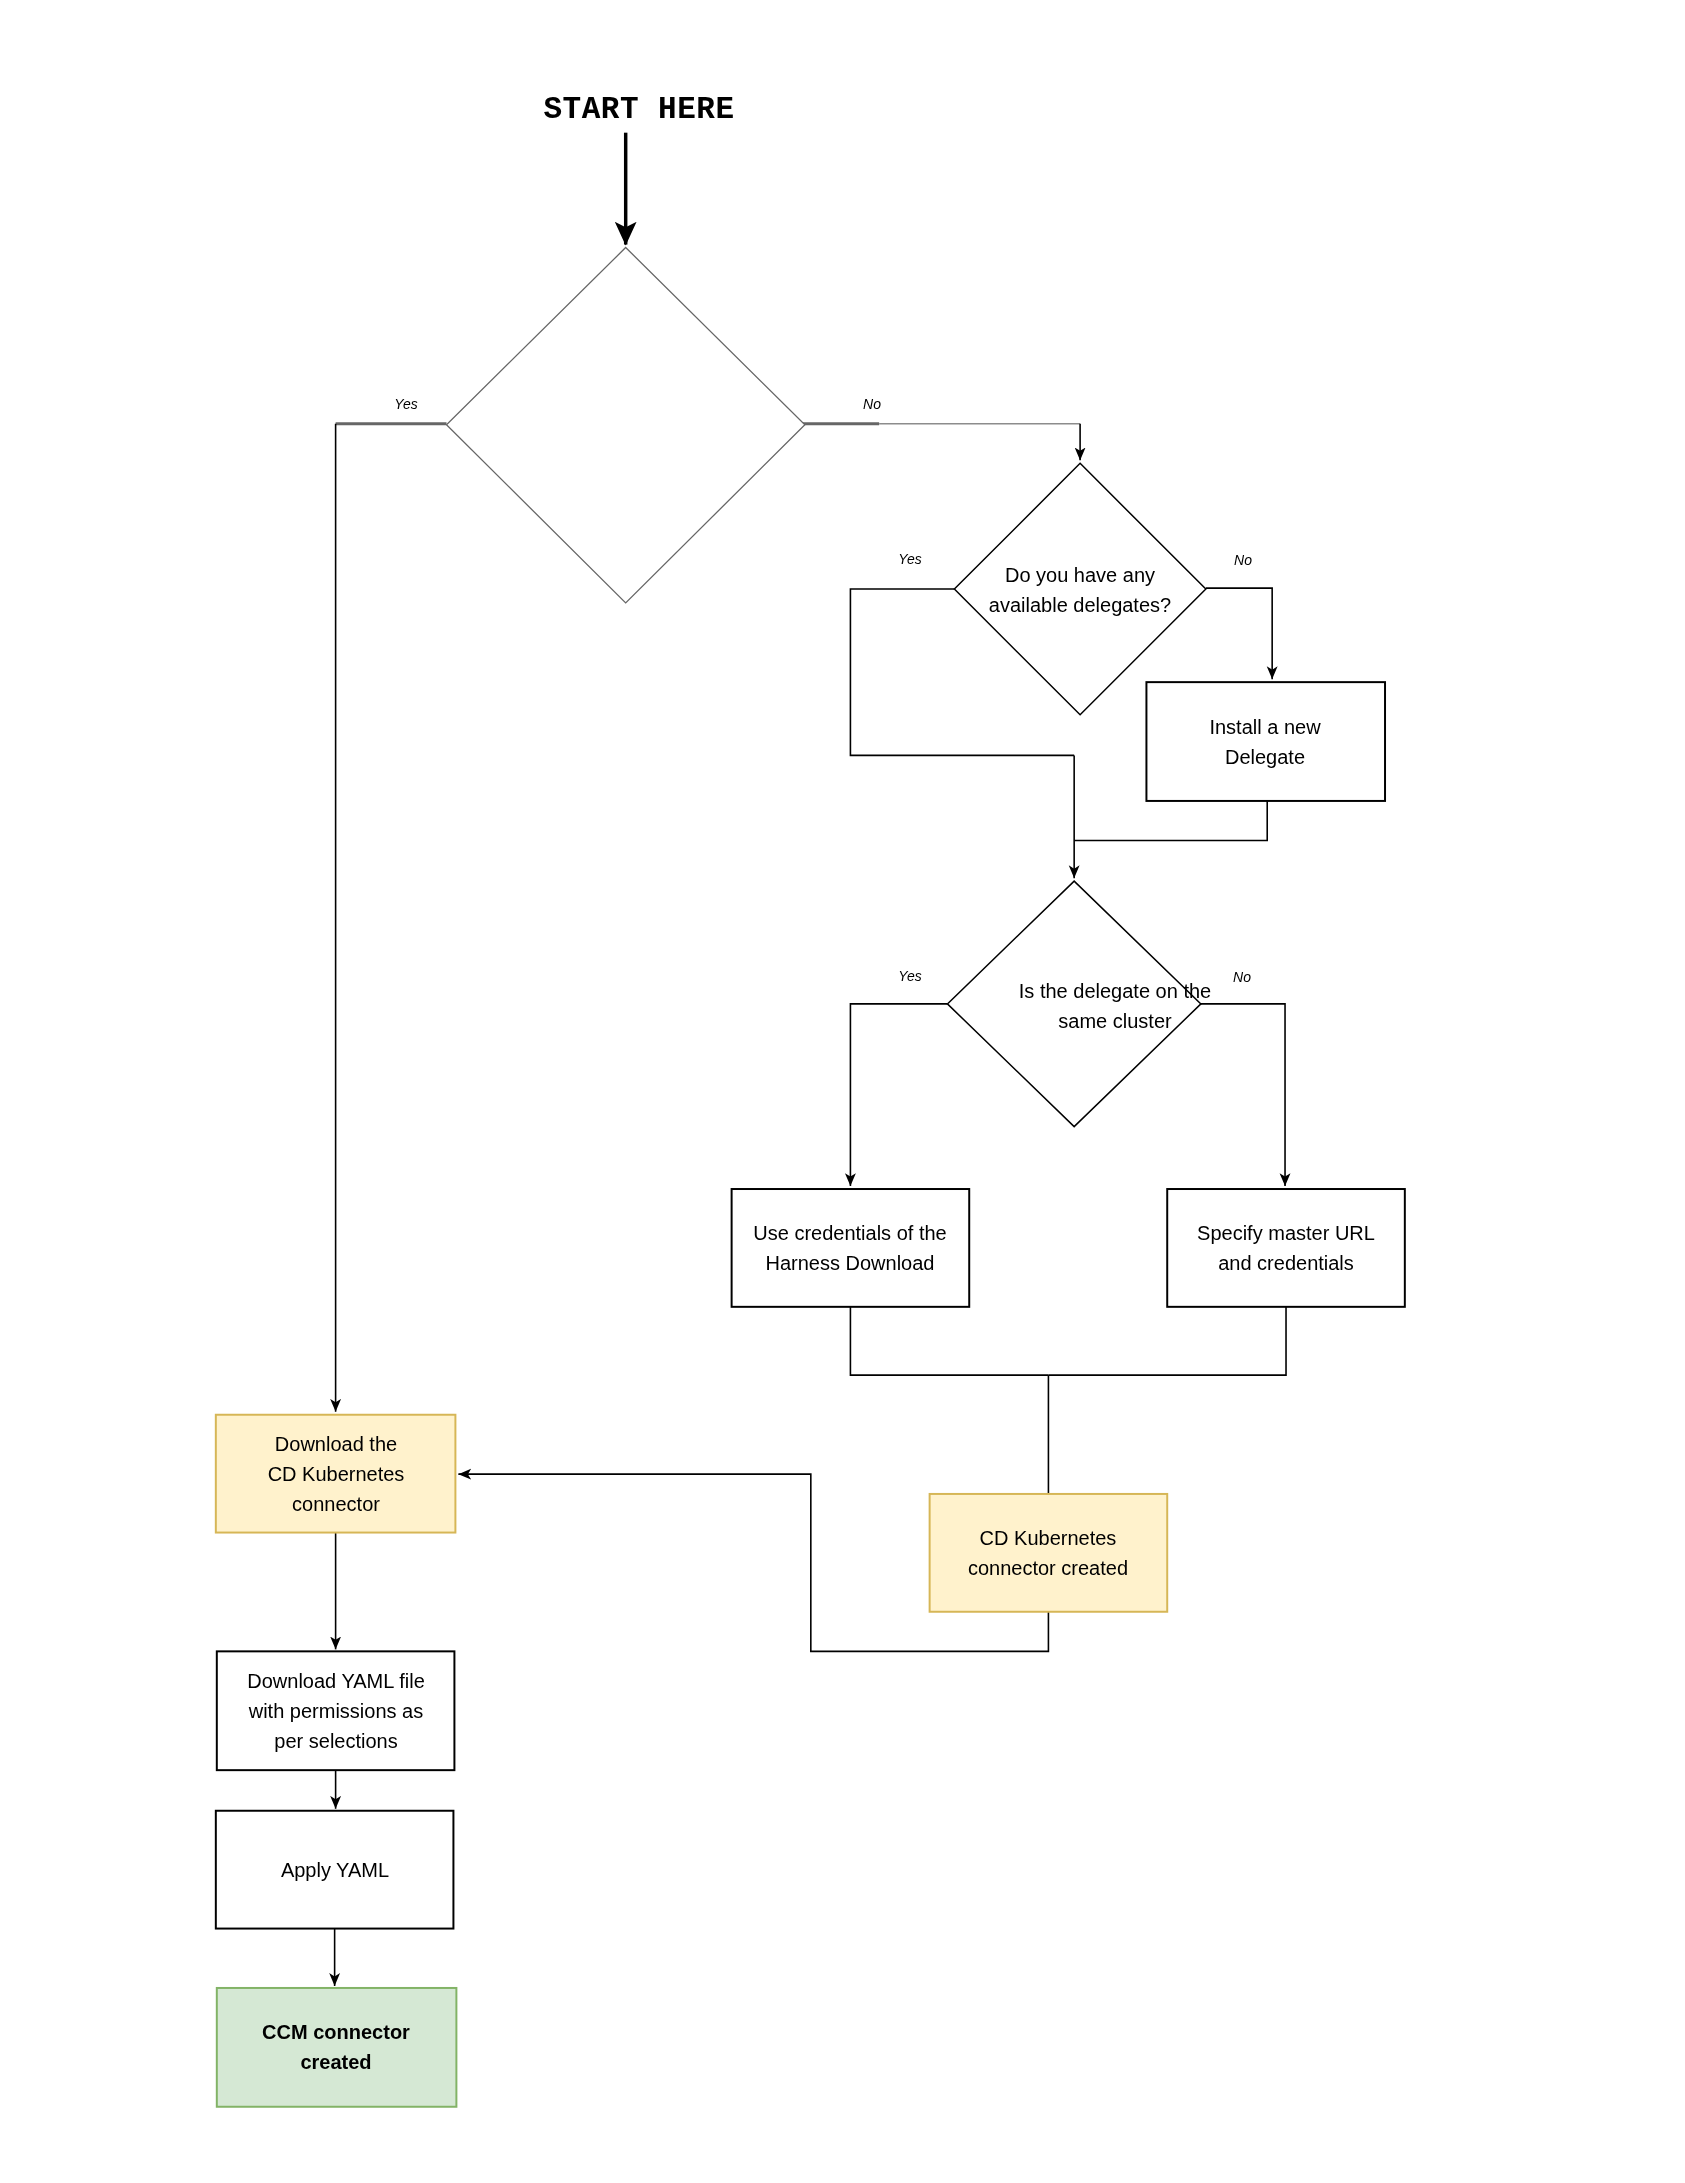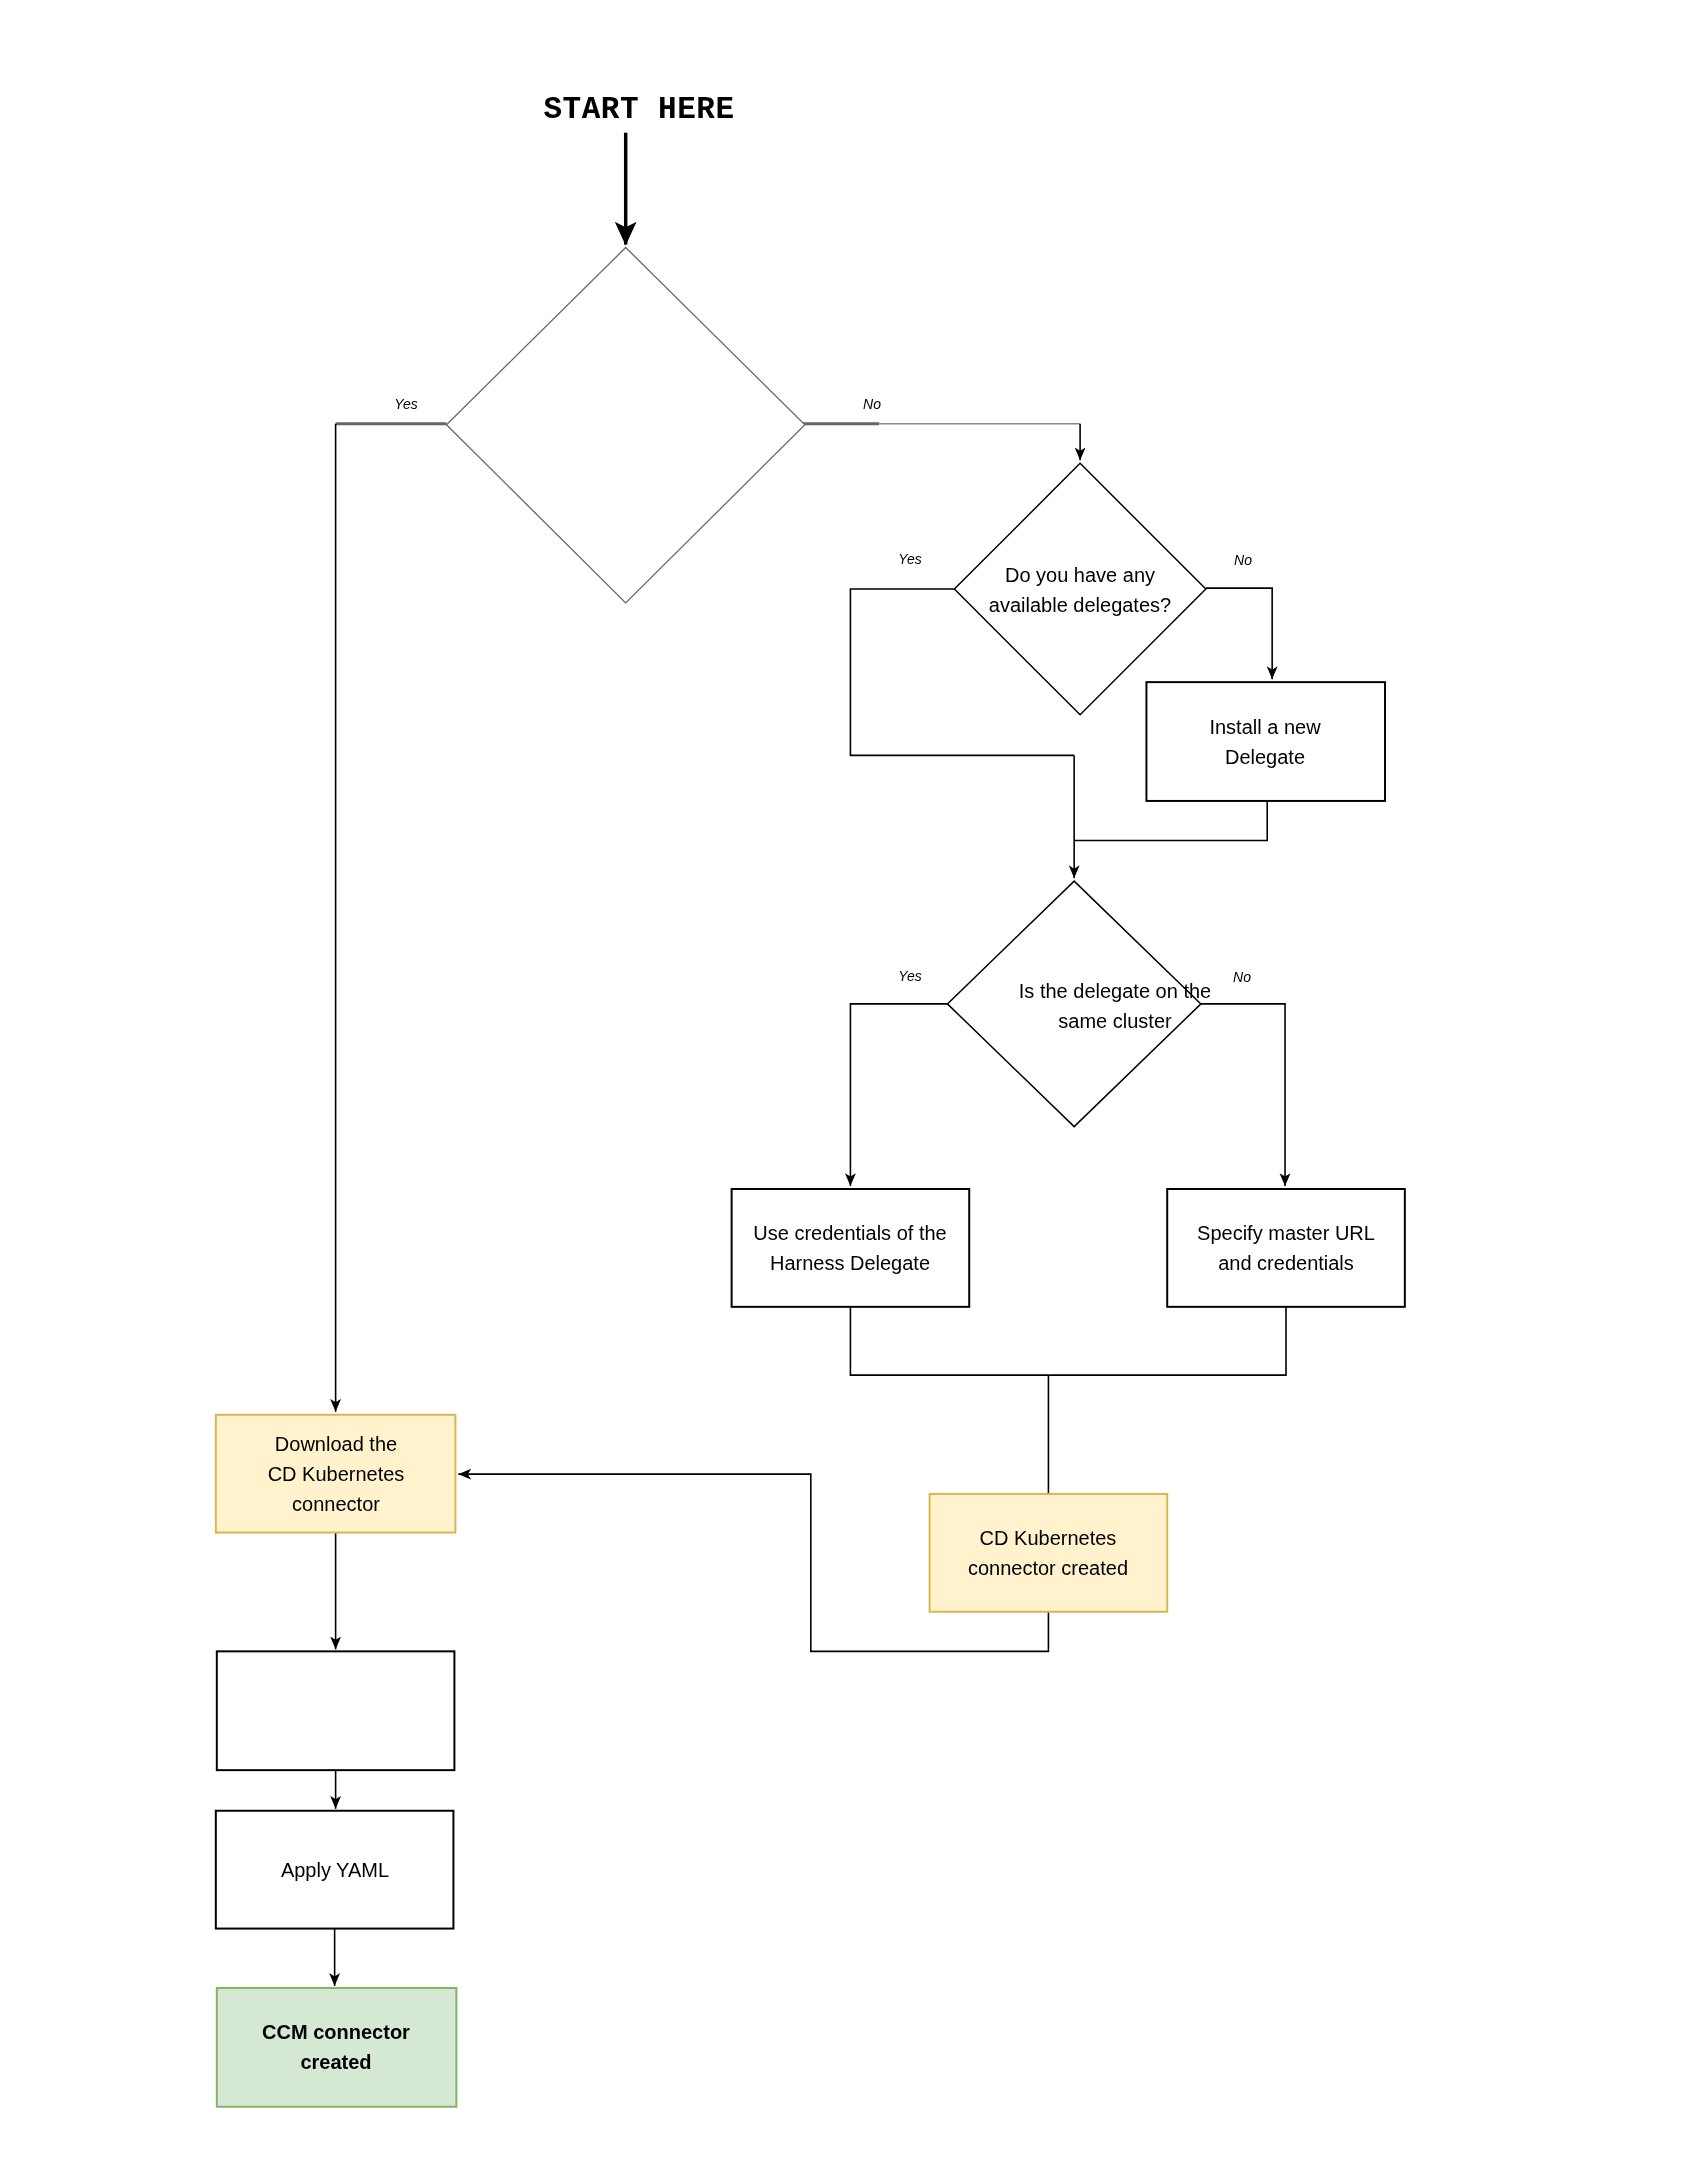--- a/index.html
+++ b/index.html
@@ -104,27 +104,30 @@
 
   <div class="lbl" style="left:1265px;top:742px;">Install a new
 Delegate</div>
 
   <div class="lbl" style="left:1074px;top:1006px;margin-left:41px;">Is the delegate on the
 same cluster</div>
   <div class="tag" style="left:910px;top:976px;">Yes</div>
   <div class="tag" style="left:1242px;top:977px;">No</div>
 
   <div class="lbl" style="left:850px;top:1248px;">Use credentials of the
-Harness Delegate</div>
+Harness Download</div>
   <div class="lbl" style="left:1286px;top:1248px;">Specify master URL
 and credentials</div>
 
   <div class="lbl" style="left:1048px;top:1553px;">CD Kubernetes
 connector created</div>
   <div class="lbl" style="left:336px;top:1474px;">Download the
 CD Kubernetes
 connector</div>
+  <div class="lbl" style="left:336px;top:1711px;">Download YAML file
+with permissions as
+per selections</div>
   <div class="lbl" style="left:335px;top:1870px;">Apply YAML</div>
   <div class="lbl" style="left:336px;top:2047px;font-weight:bold;">CCM connector
 created</div>
 
 </div>
 
 
 </body></html>

